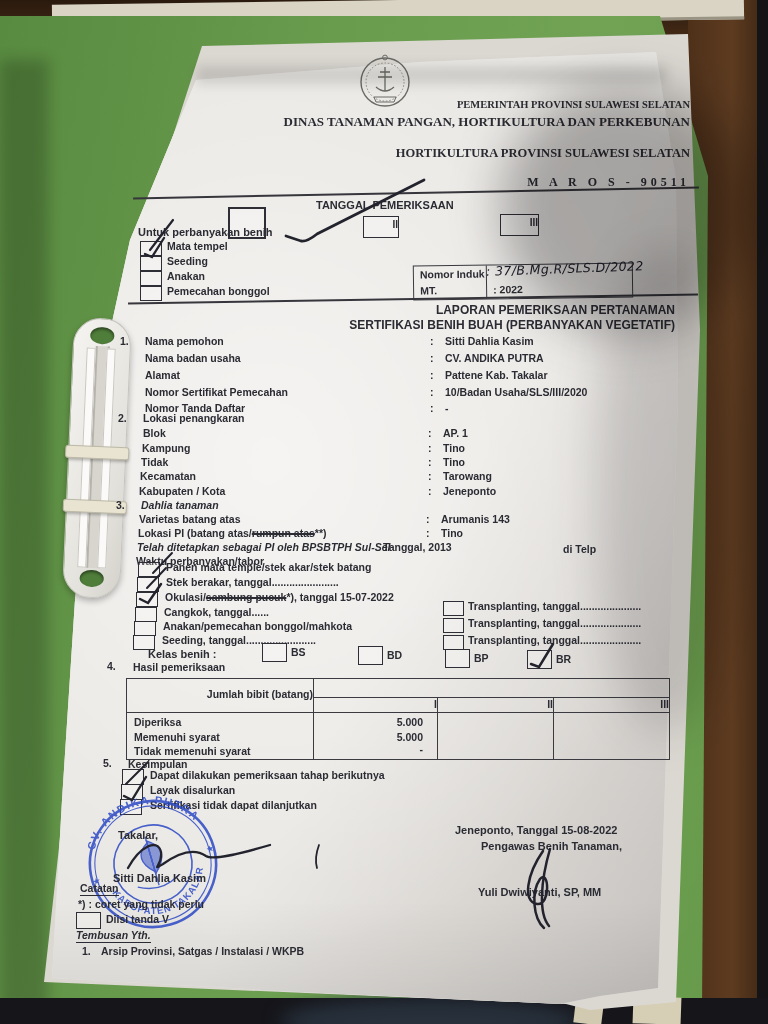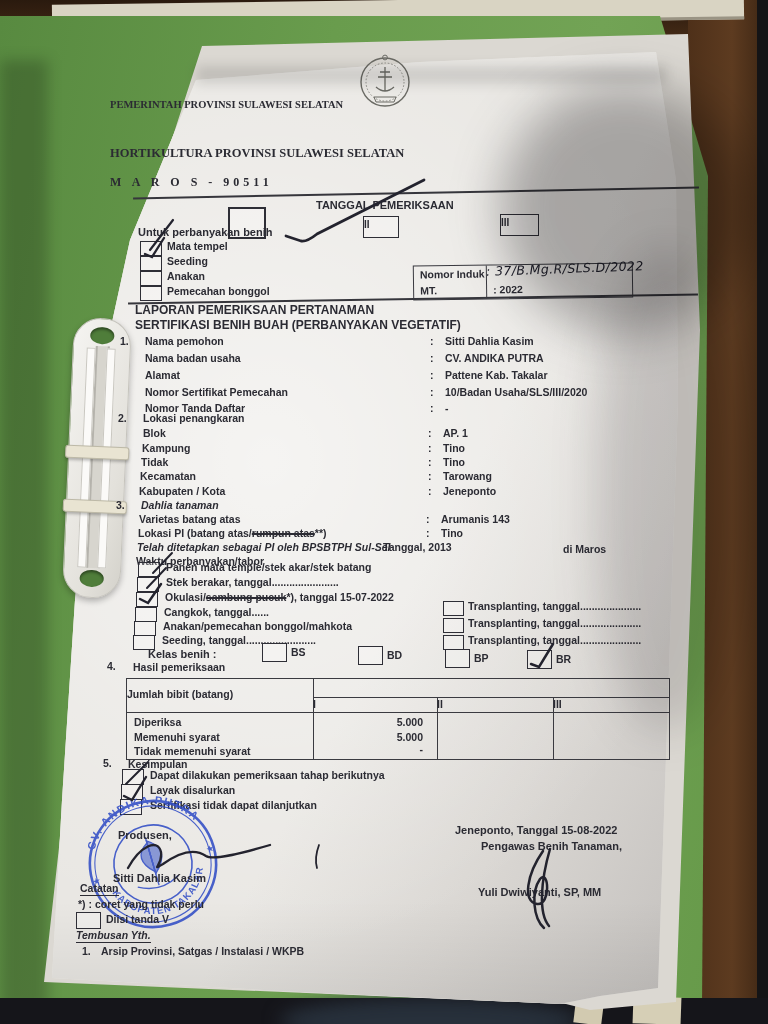--- a/index.html
+++ b/index.html
@@ -51,21 +51,21 @@
     box-shadow:inset 0 2px 3px rgba(0,0,0,.45);}
   .f-slot{left:23px;top:28px;width:10px;height:222px;background:#d7d5ce;
     border-left:2px solid #b5b3ac;border-right:2px solid #b5b3ac;}
   .f-prong{top:30px;width:7px;height:218px;background:#fbfaf8;border:1px solid #c9c7c0;}
   .f-slider{left:-3px;width:62px;height:11px;background:#e9e4d2;border:1px solid #bdb9a7;
     border-radius:3px;box-shadow:0 2px 3px rgba(0,0,0,.25);}
   
   .content{left:0;top:0;width:768px;height:1024px;color:#2b2b33;}
   .t{position:absolute;white-space:nowrap;font-size:10.5px;font-weight:700;}
   .serif{font-family:"Liberation Serif",serif;}
-  .ctr{text-align:left;}
+  .ctr{text-align:right;}
   .rule{position:absolute;border-top:2.2px solid #36363c;}
   .bx{position:absolute;border:1.7px solid #2e2e36;background:rgba(255,255,255,.25);}
   .strike{text-decoration:line-through;text-decoration-thickness:1.6px;}
   .hand{font-family:"DejaVu Sans",sans-serif;font-style:italic;font-weight:400;
     color:#20202c;letter-spacing:.4px;}
   .tbl-line{position:absolute;background:#3a3a40;}
   .ink{position:absolute;left:0;top:0;pointer-events:none;}
 </style>
 </head>
 <body>
@@ -101,20 +101,21 @@
 
     <svg class="abs" style="left:350px;top:53px" width="70" height="56" viewBox="0 0 70 56">
       <circle cx="35" cy="29" r="24" fill="none" stroke="#6a6a64" stroke-width="1.4"></circle>
       <circle cx="35" cy="29" r="19" fill="none" stroke="#7a7a74" stroke-width=".8" stroke-dasharray="1.6 1.8"></circle>
       <circle cx="35" cy="4.5" r="2.4" fill="none" stroke="#6a6a64" stroke-width="1"></circle>
       <path d="M35 14 L35 38 M26 34 Q35 42 44 34 M28 24 L42 24 M30 19 L40 19" fill="none" stroke="#6a6a64" stroke-width="1.3"></path>
       <path d="M24 44 L46 44 L44 49 L26 49 Z" fill="none" stroke="#6a6a64" stroke-width="1"></path>
     </svg>
 
     <div class="t serif ctr" style="left:110px;top:99px;width:580px">PEMERINTAH PROVINSI SULAWESI SELATAN</div>
+    <div class="t serif ctr" style="left:110px;top:114px;width:580px;font-size:13px">DINAS TANAMAN PANGAN, HORTIKULTURA DAN PERKEBUNAN</div>
     <div class="t serif ctr" style="left:110px;top:146px;width:580px;font-size:12.5px">HORTIKULTURA PROVINSI SULAWESI SELATAN</div>
     <div class="t serif ctr" style="left:110px;top:175px;width:580px;font-size:12px;letter-spacing:4px">M A R O S - 90511</div>
     <div class="rule" style="left:133px;top:192px;width:566px;transform:rotate(-1.1deg)"></div>
 
     <div class="t" style="left:316px;top:199px;font-size:11px">TANGGAL PEMERIKSAAN</div>
     <div class="bx" style="left:228px;top:207px;width:34px;height:28px;border-width:2px"></div>
     <div class="bx ctr t" style="left:363px;top:216px;width:34px;height:18px;font-size:10px;padding-top:2px">II</div>
     <div class="bx ctr t" style="left:500px;top:214px;width:37px;height:18px;font-size:10px;padding-top:2px">III</div>
     <div class="t" style="left:138px;top:226px;font-size:11px">Untuk perbanyakan benih</div>
 
@@ -177,21 +178,21 @@
     <div class="t" style="left:116px;top:499px">3.</div>
     <div class="t" style="left:141px;top:499px;font-style:italic">Dahlia tanaman</div>
     <div class="t" style="left:139px;top:513px">Varietas batang atas</div>
     <div class="t" style="left:426px;top:513px">:</div>
     <div class="t" style="left:441px;top:513px">Arumanis 143</div>
     <div class="t" style="left:138px;top:527px"><span>Lokasi PI (batang atas/</span><span class="strike">rumpun atas</span><span>**)</span></div>
     <div class="t" style="left:426px;top:527px">:</div>
     <div class="t" style="left:441px;top:527px">Tino</div>
     <div class="t" style="left:137px;top:541px;font-style:italic">Telah ditetapkan sebagai PI oleh BPSBTPH Sul-Sel</div>
     <div class="t" style="left:383px;top:541px">Tanggal, 2013</div>
-    <div class="t" style="left:563px;top:543px">di Maros</div>
+    <div class="t" style="left:563px;top:543px">di Telp</div>
     <div class="t" style="left:136px;top:555px">Waktu perbanyakan/tabor</div>
 
     <div class="bx" style="left:138px;top:562px;width:20px;height:13px"></div>
     <div class="t" style="left:166px;top:561px">Panen mata temple/stek akar/stek batang</div>
     <div class="bx" style="left:137px;top:577px;width:20px;height:13px"></div>
     <div class="t" style="left:166px;top:576px">Stek berakar, tanggal.......................</div>
     <div class="bx" style="left:136px;top:592px;width:20px;height:13px"></div>
     <div class="t" style="left:165px;top:591px"><span>Okulasi/</span><span class="strike">sambung pucuk</span><span>*), tanggal  15-07-2022</span></div>
     <div class="bx" style="left:135px;top:607px;width:20px;height:13px"></div>
     <div class="t" style="left:164px;top:606px">Cangkok, tanggal......</div>
@@ -263,21 +264,21 @@
       <text x="12" y="80" font-size="9" fill="#2c49c5">★</text>
       <text x="130" y="80" font-size="9" fill="#2c49c5">★</text>
       <g fill="rgba(44,73,197,.6)" stroke="#2c49c5" stroke-width="1.4">
         <path d="M75 48 L75 98"></path>
         <path d="M75 52 Q97 66 75 86 Z"></path>
         <path d="M75 54 Q56 66 75 84 Z"></path>
         <path d="M54 94 Q75 106 96 94" fill="none"></path>
       </g>
     </svg>
 
-    <div class="t" style="left:118px;top:829px;font-size:11px">Produsen,</div>
+    <div class="t" style="left:118px;top:829px;font-size:11px">Takalar,</div>
     <div class="t" style="left:113px;top:872px;font-size:11px">Sitti Dahlia Kasim</div>
     <div class="t" style="left:455px;top:824px;font-size:11px">Jeneponto, Tanggal  15-08-2022</div>
     <div class="t" style="left:481px;top:840px;font-size:11px">Pengawas Benih Tanaman,</div>
     <div class="t" style="left:478px;top:886px;font-size:11px">Yuli Dwiwiyanti, SP, MM</div>
 
     <div class="t" style="left:80px;top:882px;border-bottom:1.6px solid #2b2b33;padding-bottom:1px">Catatan</div>
     <div class="t" style="left:78px;top:898px">*) : coret yang tidak perlu</div>
     <div class="bx" style="left:76px;top:912px;width:23px;height:15px"></div>
     <div class="t" style="left:106px;top:913px">Diisi tanda V</div>
     <div class="t" style="left:76px;top:929px;font-style:italic;border-bottom:1.6px solid #2b2b33;padding-bottom:1px">Tembusan Yth.</div>

